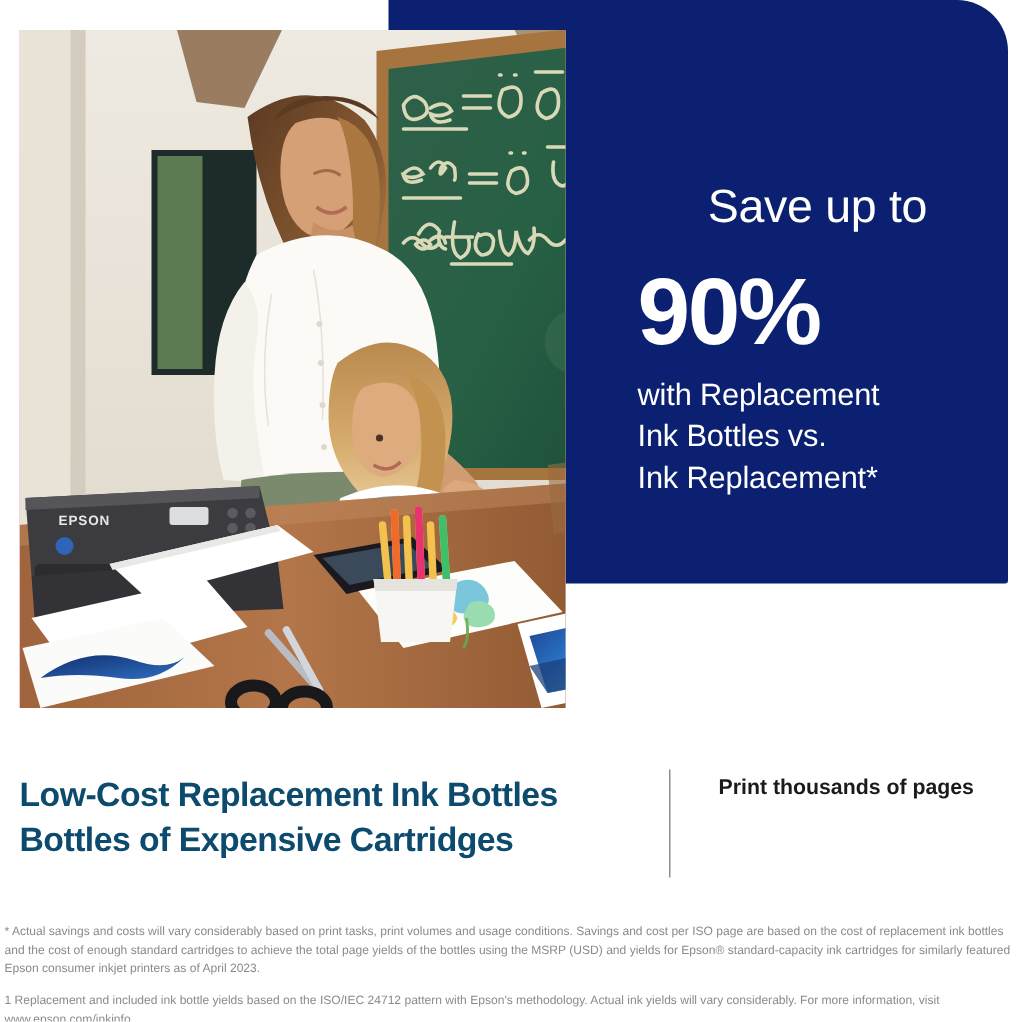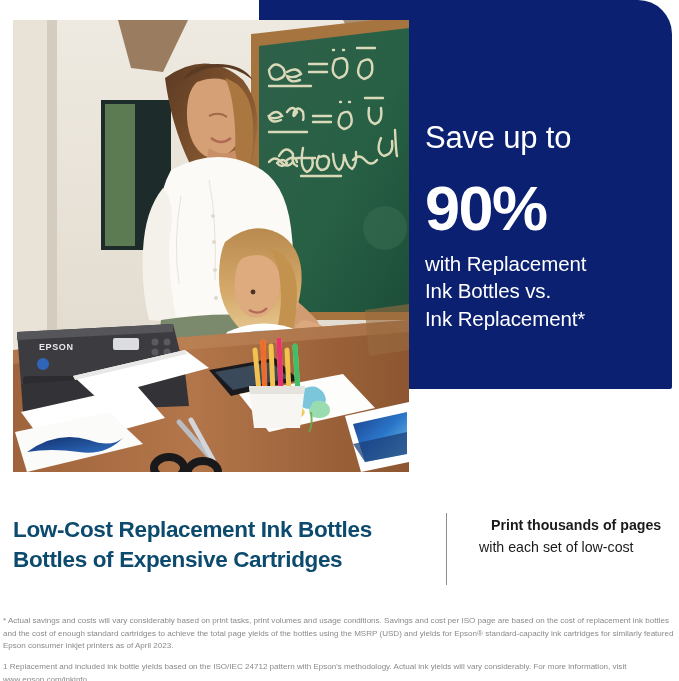--- a/index.html
+++ b/index.html
@@ -22,35 +22,35 @@
     border-top-right-radius: 34px;
     border-bottom-right-radius: 2px;
   }
   .blue-text {
     position: absolute;
     left: 425px; top: 122px;
     width: 240px;
     color: #ffffff;
   }
   .save-up-to {
-    font-size: 31px; font-weight: 400; letter-spacing: -0.2px; line-height: 1.05;
+    font-size: 31px; font-weight: 400; letter-spacing: -0.2px; line-height: 1.05; text-align: center;
   }
   .pct {
     font-size: 63px; font-weight: 700; letter-spacing: -1.5px; line-height: 1.08;
     margin-top: 19px; margin-bottom: 8px;
   }
   .sub-lines {
     font-size: 20.5px; font-weight: 400; line-height: 1.34; letter-spacing: -0.1px;
   }
 
   
   .photo {
     position: absolute;
     left: 13px; top: 20px;
-    width: 396px; height: 452px;
+    width: 364px; height: 452px;
     overflow: hidden;
     background: #f9a8d4;
   }
   .photo svg { display: block; width: 396px; height: 452px; }
 
   
   .headline {
     position: absolute;
     left: 13px; top: 515px;
     width: 415px;
@@ -67,21 +67,21 @@
     background: #8d8d8d;
   }
   .right-block {
     position: absolute;
     left: 479px; top: 514px;
     width: 195px;
     color: #1b1b1b;
     font-size: 14.2px;
     line-height: 1.58;
   }
-  .right-block .rb-strong { font-weight: 700; margin-left: 12px; }
+  .right-block .rb-strong { font-weight: 700; }
   .right-block .rb-line { font-weight: 400; }
   .right-block sup { font-size: 9px; vertical-align: super; }
 
   
   .footnotes {
     position: absolute;
     left: 3px; top: 615px;
     width: 673px;
     color: #8a8a8a;
     font-size: 8.05px;
@@ -297,21 +297,20 @@
 
   <div class="headline">
     <div>Low-Cost Replacement Ink Bottles</div>
     <div>Bottles of Expensive Cartridges</div>
   </div>
 
   <div class="divider"></div>
 
   <div class="right-block">
     <div class="rb-strong">Print thousands of pages</div>
-    <div class="rb-line">with each set of low-cost</div>
   </div>
 
   <div class="footnotes">
     <p>* Actual savings and costs will vary considerably based on print tasks, print volumes and usage conditions. Savings and cost per ISO page are based on the cost of replacement ink bottles and the cost of enough standard cartridges to achieve the total page yields of the bottles using the MSRP (USD) and yields for Epson® standard-capacity ink cartridges for similarly featured Epson consumer inkjet printers as of April 2023.</p>
     <p>1 Replacement and included ink bottle yields based on the ISO/IEC 24712 pattern with Epson's methodology. Actual ink yields will vary considerably. For more information, visit www.epson.com/inkinfo</p>
   </div>
 
 </div>
 
 </body></html>

